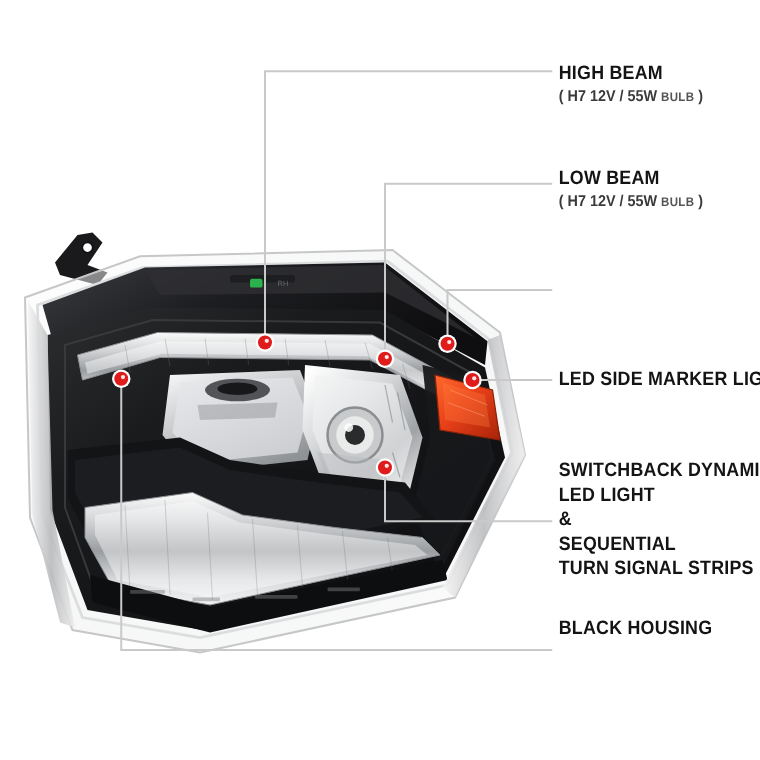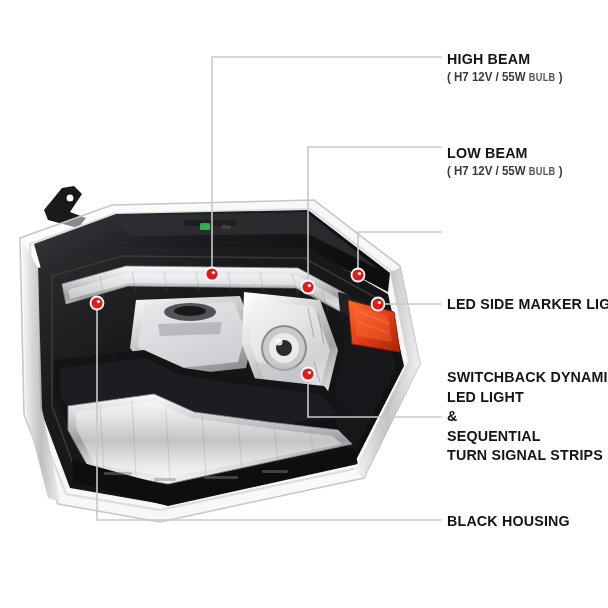--- a/index.html
+++ b/index.html
@@ -212,35 +212,35 @@
         <circle cx="97" cy="303" r="5.6" fill="#e01b1b"></circle>
         <circle cx="98.4" cy="301.6" r="1.7" fill="#ffffff" opacity=".9"></circle>
       </g>
   </svg>
 
   <div class="callout" style="top:50px">
     <div class="title">HIGH BEAM</div>
     <div class="sub"><span>( H7  12V / 55W </span><span class="small">BULB</span><span> )</span></div>
   </div>
 
-  <div class="callout" style="top:144px">
+  <div class="callout" style="top:134px">
     <div class="title">LOW BEAM</div>
     <div class="sub"><span>( H7  12V / 55W </span><span class="small">BULB</span><span> )</span></div>
   </div>
 
 
   <div class="callout" style="top:295px">
     <div class="title">LED SIDE MARKER LIGHT</div>
   </div>
 
   <div class="callout multi" style="top:367px">
     <div class="title">SWITCHBACK DYNAMIC</div>
     <div class="title">LED LIGHT</div>
     <div class="title">&amp;</div>
     <div class="title">SEQUENTIAL</div>
     <div class="title">TURN SIGNAL STRIPS</div>
   </div>
 
-  <div class="callout" style="top:512px">
+  <div class="callout" style="top:494px">
     <div class="title">BLACK HOUSING</div>
   </div>
 
 </div>
 
 </body></html>

